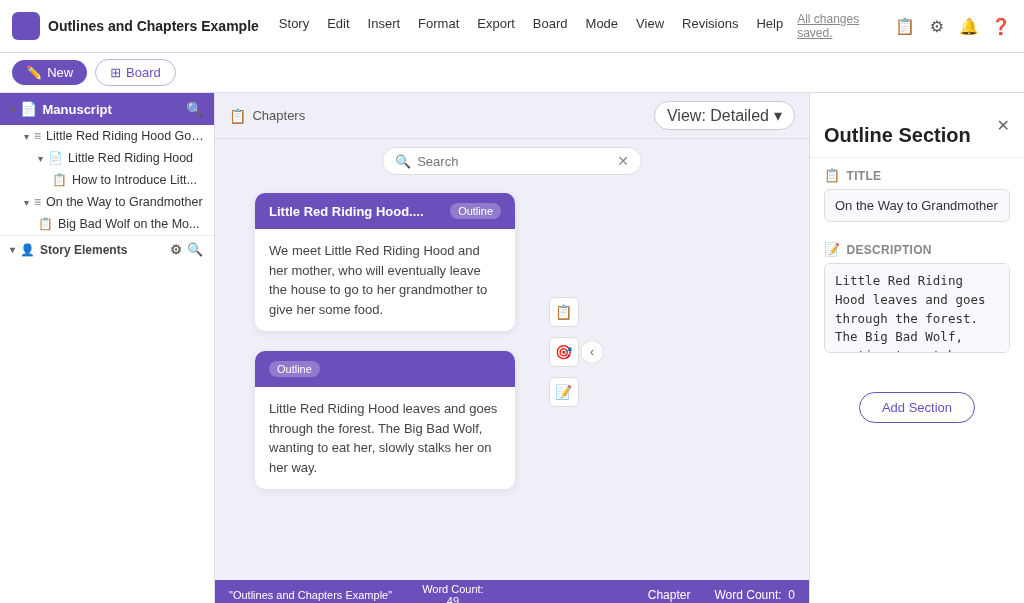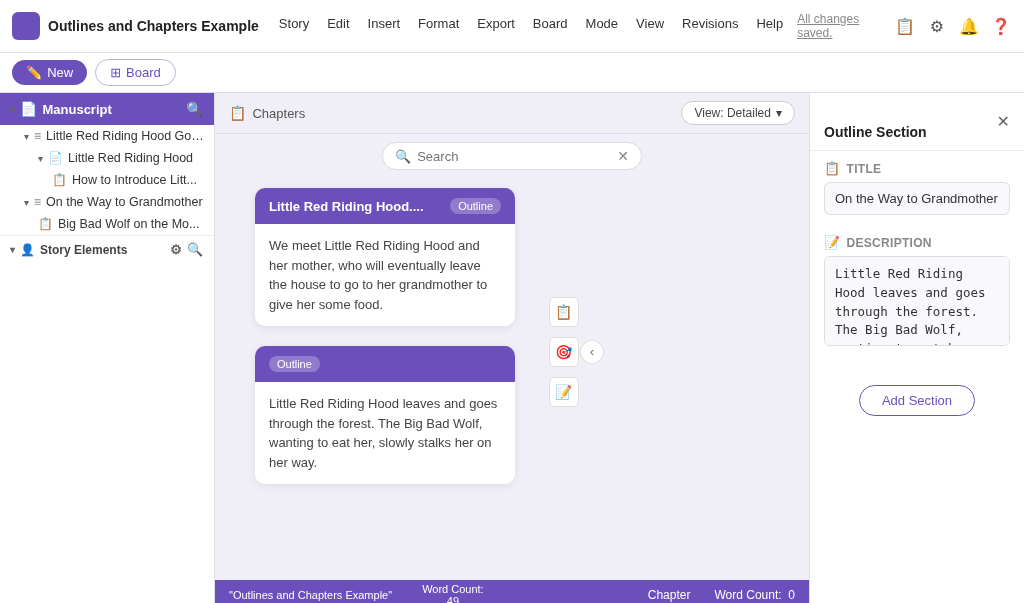--- a/index.html
+++ b/index.html
@@ -38,21 +38,21 @@
     .chevron { font-size: 10px; color: #666; flex-shrink: 0; }
     .sidebar-section-header { display: flex; align-items: center; padding: 6px 10px; gap: 5px; font-size: 12px; color: #444; font-weight: 600; }
     .sidebar-section-icons { margin-left: auto; display: flex; gap: 6px; }
     .sidebar-section-icon { font-size: 13px; cursor: pointer; color: #666; }
 
     
     .main-content { flex: 1; display: flex; flex-direction: column; background: #f0eef6; position: relative; overflow: hidden; }
     .main-header { background: #f0eef6; padding: 8px 14px; display: flex; align-items: center; justify-content: space-between; border-bottom: 1px solid #ddd; }
     .chapters-label { display: flex; align-items: center; gap: 6px; font-size: 13px; color: #555; }
     .chapters-icon { font-size: 14px; }
-    .view-btn { background: #fff; border: 1px solid #ccc; border-radius: 16px; padding: 4px 12px; font-size: 12px; color: #444; cursor: pointer; display: flex; align-items: center; gap: 5px; }
+    .view-btn { background: #fff; border: 1px solid #ccc; border-radius: 16px; padding: 4px 12px; font-size: 16px; color: #444; cursor: pointer; display: flex; align-items: center; gap: 5px; }
 
     
     .search-bar { padding: 8px 20px; display: flex; justify-content: center; }
     .search-input-wrap { background: #fff; border: 1px solid #ddd; border-radius: 20px; padding: 5px 12px; display: flex; align-items: center; gap: 6px; width: 260px; }
     .search-input { border: none; outline: none; font-size: 13px; flex: 1; color: #333; background: transparent; }
     .search-x { cursor: pointer; color: #888; font-size: 14px; }
 
     
     .cards-area { flex: 1; padding: 10px 40px; overflow-y: auto; display: flex; flex-direction: column; gap: 20px; align-items: flex-start; }
     .outline-card { background: #fff; border-radius: 10px; width: 260px; box-shadow: 0 2px 8px rgba(0,0,0,0.08); overflow: hidden; }
@@ -63,21 +63,21 @@
     
     .collapse-btn { position: absolute; left: -14px; top: 50%; transform: translateY(-50%); background: #fff; border: 1px solid #ddd; border-radius: 50%; width: 24px; height: 24px; display: flex; align-items: center; justify-content: center; cursor: pointer; font-size: 12px; color: #666; z-index: 10; }
 
     
     .side-tools { position: absolute; right: 230px; top: 50%; transform: translateY(-50%); display: flex; flex-direction: column; gap: 10px; }
     .side-tool { width: 30px; height: 30px; background: #fff; border: 1px solid #ddd; border-radius: 6px; display: flex; align-items: center; justify-content: center; cursor: pointer; font-size: 14px; color: #666; }
 
     
     .right-panel { width: 215px; background: #fff; border-left: 1px solid #e0dde8; display: flex; flex-direction: column; flex-shrink: 0; }
     .right-panel-header { display: flex; align-items: center; justify-content: space-between; padding: 10px 14px; border-bottom: 1px solid #eee; }
-    .right-panel-title { font-weight: 700; font-size: 14px; color: #222; margin-top: 21px; }
+    .right-panel-title { font-weight: 700; font-size: 20px; color: #222; margin-top: 21px; }
     .right-panel-close { cursor: pointer; color: #666; font-size: 16px; }
     .right-panel-section { padding: 10px 14px; }
     .right-panel-section-header { display: flex; align-items: center; gap: 6px; font-size: 12px; color: #888; font-weight: 600; margin-bottom: 6px; text-transform: uppercase; letter-spacing: 0.3px; }
     .right-panel-section-icon { font-size: 13px; }
     .right-panel-input { width: 100%; border: 1px solid #ddd; border-radius: 6px; padding: 8px 10px; font-size: 13px; color: #333; background: #f9f8fc; outline: none; }
     .right-panel-textarea { width: 100%; border: 1px solid #ddd; border-radius: 6px; padding: 8px 10px; font-size: 12.5px; color: #333; background: #f9f8fc; outline: none; resize: none; line-height: 1.5; height: 90px; }
     .add-section-btn { margin: 26px auto; display: block; background: #fff; border: 1.5px solid #6b4fbb; color: #6b4fbb; border-radius: 20px; padding: 7px 22px; font-size: 13px; cursor: pointer; font-weight: 500; }
 
     
     .status-bar { background: #6b4fbb; color: #fff; height: 30px; display: flex; align-items: center; padding: 0 14px; gap: 30px; font-size: 12px; position: absolute; bottom: 0; left: 0; right: 0; }

